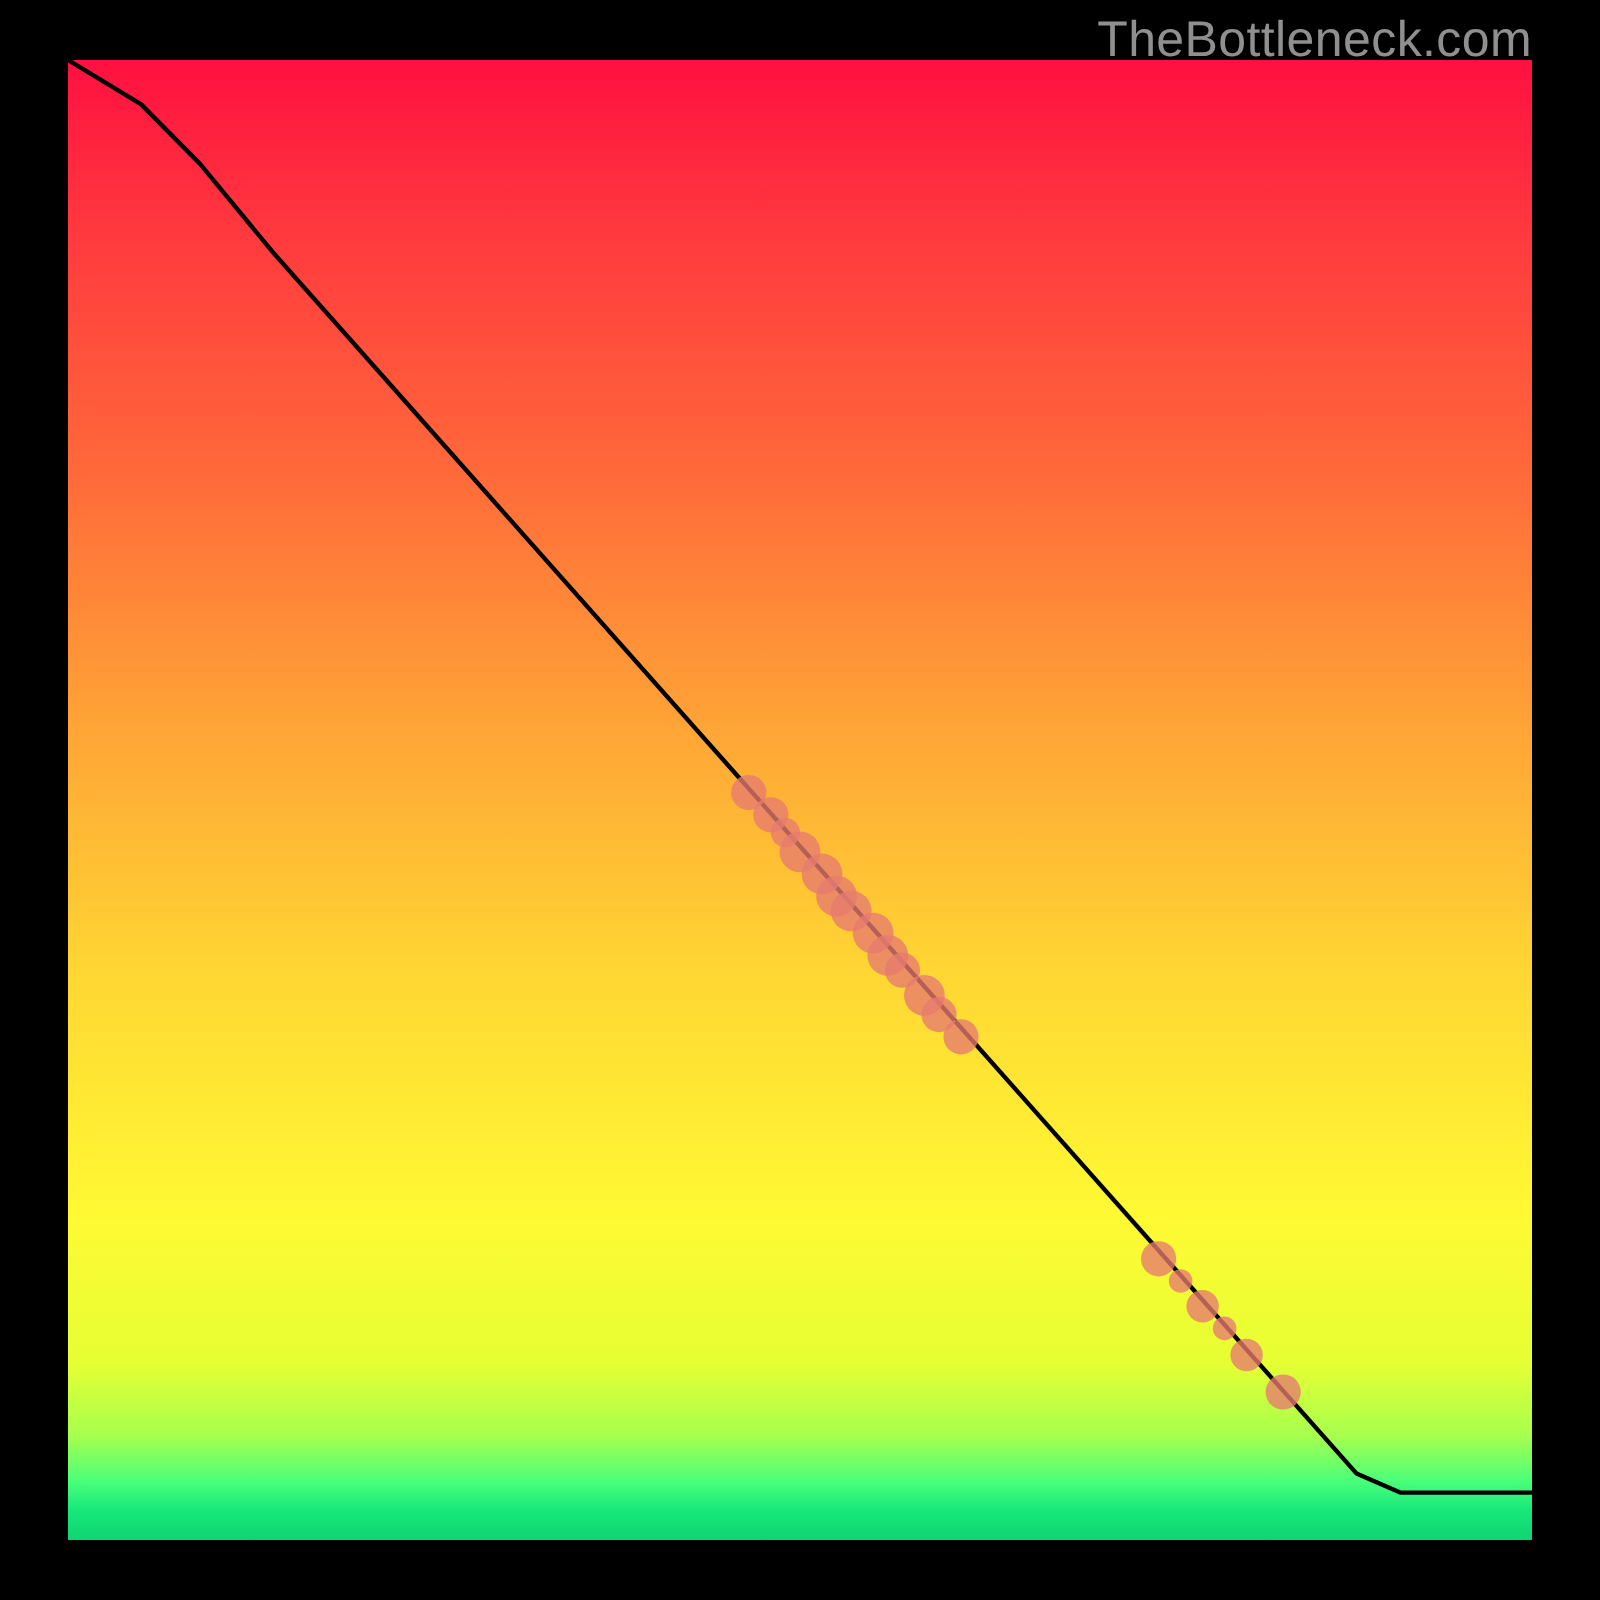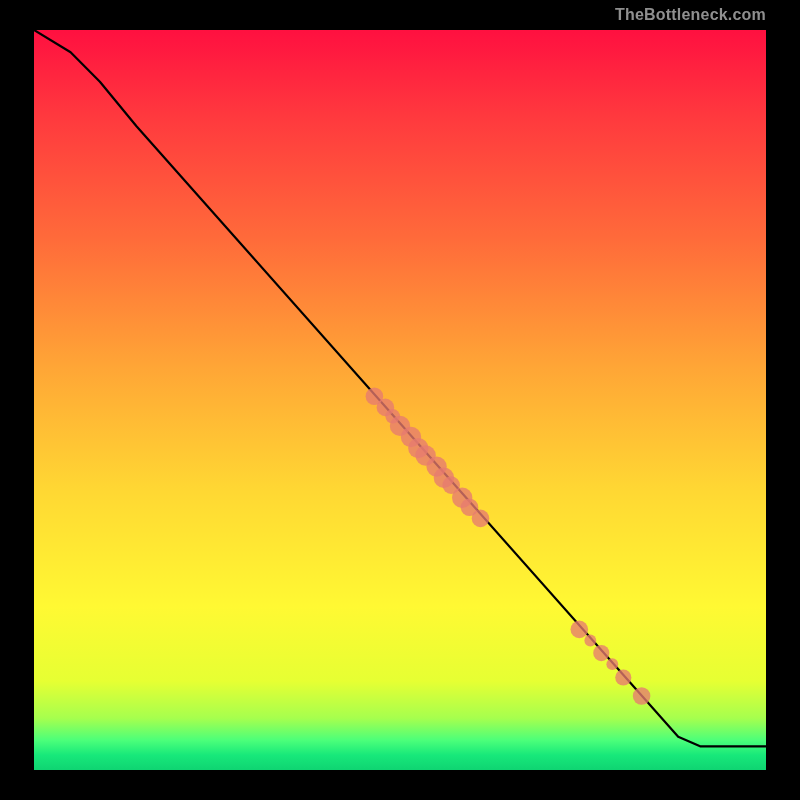--- a/index.html
+++ b/index.html
@@ -36,22 +36,22 @@
       #4bff7a 96%,
       #17e87a 98%,
       #0fd472 100%
     );
   }
   .watermark {
     position: absolute;
     top: 6px;
     right: 34px;
     font-family: Arial, Helvetica, sans-serif;
-    font-size: 16px;
-    font-weight: 700;
+    font-size: 25px;
+    font-weight: 400;
     color: #8f8f8f;
     letter-spacing: 0.2px;
     user-select: none;
   }
   svg.curve {
     position: absolute;
     left: 0;
     top: 0;
     width: 732px;
     height: 740px;

